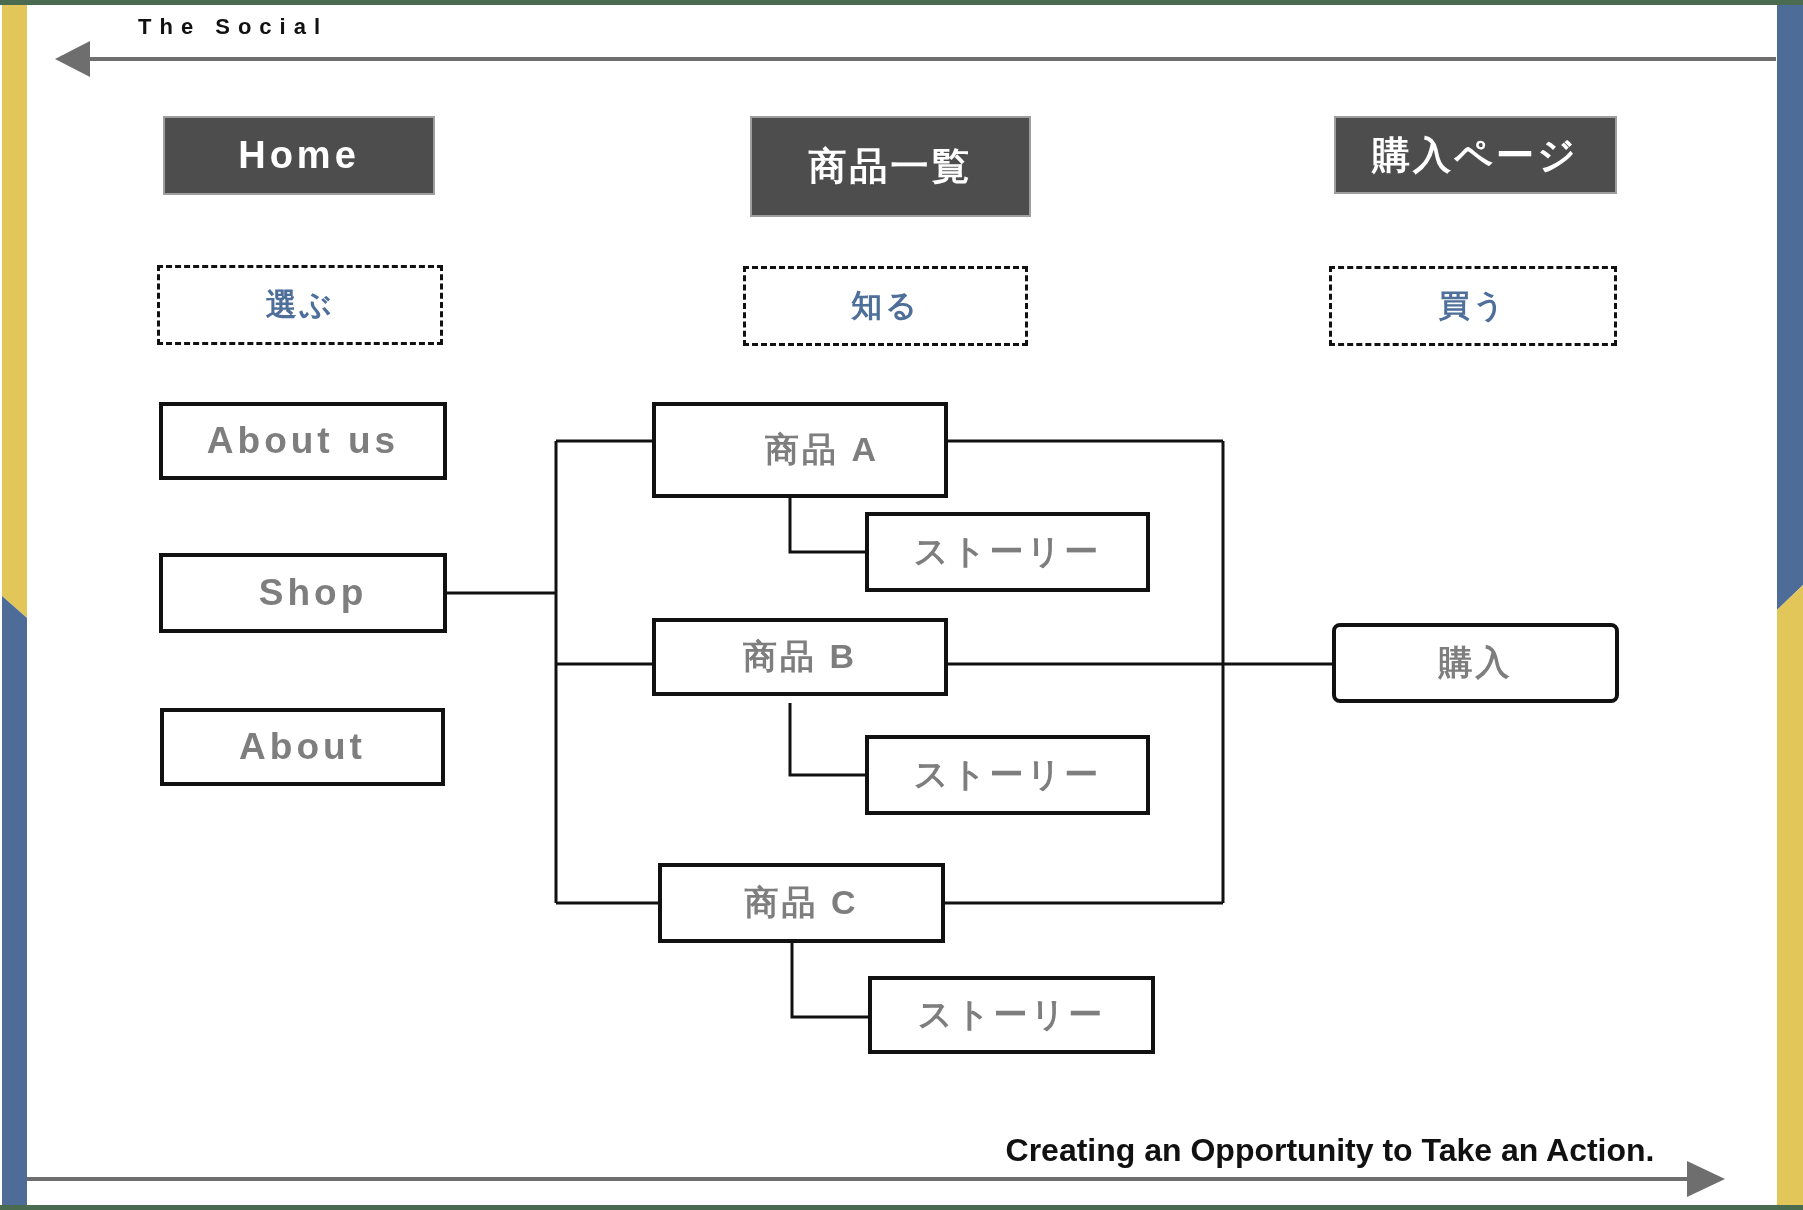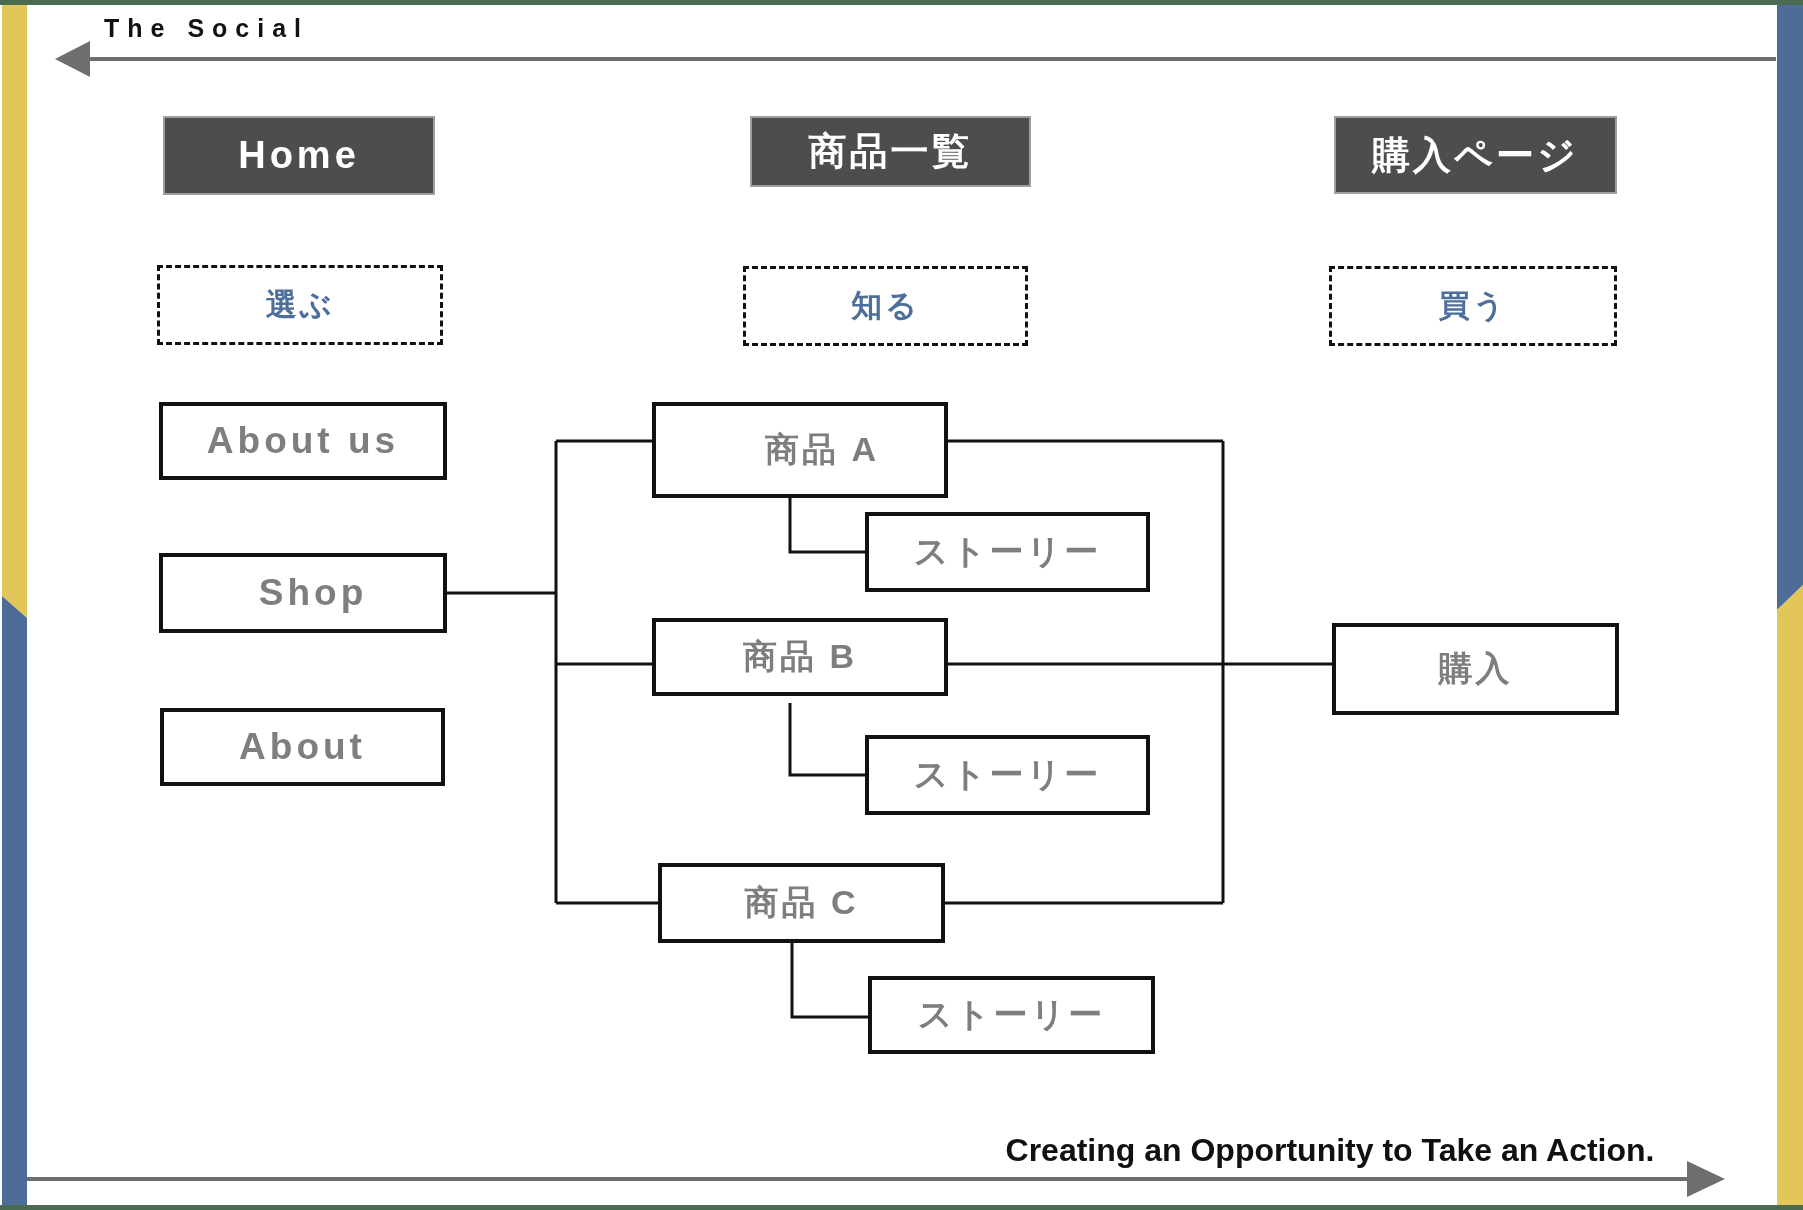--- a/index.html
+++ b/index.html
@@ -12,21 +12,21 @@
   .box span{white-space:nowrap;}
   .dark{background:var(--dark-box,#4d4d4d);border:2px solid var(--dark-box-border,#9e9e9e);}
   .dark span{color:#ffffff;font-weight:bold;font-size:38px;letter-spacing:3px;}
   .dark.en span{font-size:38px;letter-spacing:4px;}
   .dashed{border:3px dashed #111111;}
   .dashed span{color:var(--blue-text,#4e6f9a);font-weight:bold;font-size:31px;letter-spacing:3px;}
   .solid{border:4px solid var(--box-border,#111111);}
   .solid span{color:var(--gray-text,#7e7e7e);font-weight:bold;font-size:34px;letter-spacing:3px;text-align:center;}
   .solid.en span{font-size:37px;letter-spacing:4px;}
   .caption{position:absolute;color:#111;font-weight:800;}
-  #brand{left:104px;top:14px;font-size:25px;letter-spacing:8px;}
+  #brand{left:138px;top:14px;font-size:22px;letter-spacing:8px;}
   #tagline{left:1000px;top:1132px;width:660px;text-align:center;font-size:32px;letter-spacing:0px;}
 </style>
 </head>
 <body>
 
 <div id="stage">
 
   <svg id="deco" viewBox="0 0 1803 1210" xmlns="http://www.w3.org/2000/svg">
 
     <rect x="0" y="0" width="1803" height="5" style="fill:var(--green,#4a6b4f)"></rect>
@@ -59,21 +59,21 @@
       <path d="M945,903 H1223"></path>
     </g>
   </svg>
 
   <div id="brand" class="caption">The Social</div>
   <div id="tagline" class="caption">Creating an Opportunity to Take an Action.</div>
 
   <div class="box dark en" style="left:163px;top:116px;width:272px;height:79px;">
     <span>Home</span>
   </div>
-  <div class="box dark" style="left:750px;top:116px;width:281px;height:71px;">
+  <div class="box dark" style="left:750px;top:116px;width:281px;height:101px;">
     <span>商品一覧</span>
   </div>
   <div class="box dashed" style="left:157px;top:265px;width:286px;height:80px;">
     <span>選ぶ</span>
   </div>
 
   <div class="box dark" style="left:1334px;top:116px;width:283px;height:78px;">
     <span>購入ページ</span>
   </div>
   <div class="box dashed" style="left:743px;top:266px;width:285px;height:80px;">
@@ -107,17 +107,17 @@
     <span>ストーリー</span>
   </div>
 
   <div class="box solid" style="left:658px;top:863px;width:287px;height:80px;">
     <span>商品 C</span>
   </div>
   <div class="box solid" style="left:868px;top:976px;width:287px;height:78px;">
     <span>ストーリー</span>
   </div>
 
-  <div class="box solid" style="left:1332px;top:623px;width:287px;height:92px;">
+  <div class="box solid" style="left:1332px;top:623px;width:287px;height:80px;border-radius:8px;">
     <span>購入</span>
   </div>
 
 </div>
 
 </body></html>

